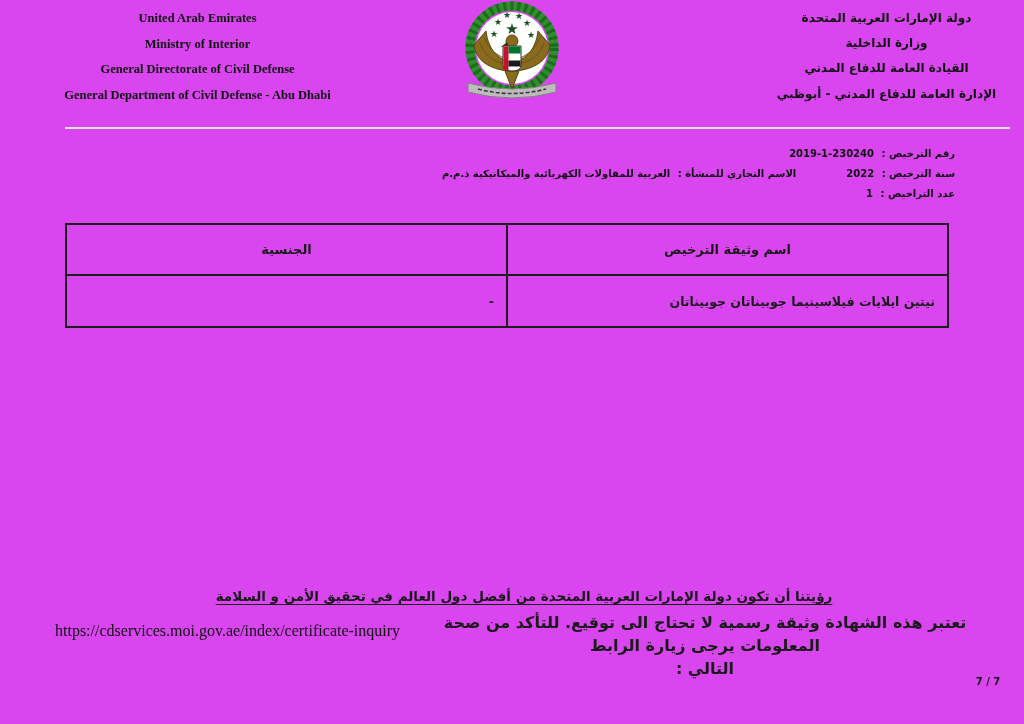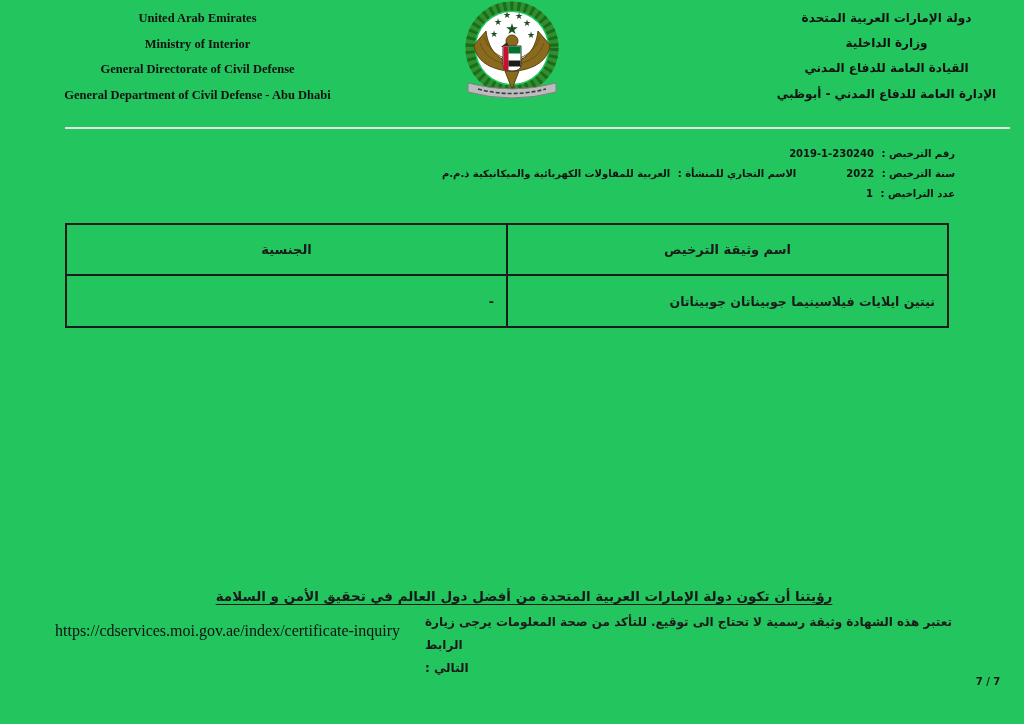--- a/index.html
+++ b/index.html
@@ -1,17 +1,17 @@
 <!DOCTYPE html>
 <html><head>
 <meta charset="utf-8">
 <style>
   html,body { margin:0; padding:0; background:#ffffff; }
   #doc {
-    position:relative; width:1024px; height:724px; background:#22c55e;
+    position:relative; width:1024px; height:724px; background:#d946ef;
     font-family:"DejaVu Sans", sans-serif; color:#1a1a1a; overflow:hidden;
   }
   
   .header-en {
     position:absolute; top:6px; left:30px; width:335px;
     text-align:center; font-family:"Liberation Serif", serif;
     font-weight:bold; font-size:12.5px; line-height:25.7px; color:#111;
   }
   .header-ar {
     position:absolute; top:6px; right:10px; width:255px;
@@ -39,21 +39,21 @@
   .lic-table th { height:25px; font-size:13px; font-weight:bold; }
   .lic-table td { height:26px; font-size:12.5px; font-weight:bold; }
   
   .vision {
     position:absolute; top:588px; left:0; width:1024px;
     direction:rtl; text-align:center; font-weight:bold; font-size:13.5px;padding-left:12px;
   }
   .vision span { text-decoration:underline; text-underline-offset:3px; }
   .footnote-ar {
     position:absolute; top:611px; right:39px; width:560px;
-    direction:rtl; text-align:left; font-weight:bold; font-size:12px; line-height:23px;
+    direction:rtl; text-align:center; font-weight:bold; font-size:16px; line-height:23px;
   }
   .inquiry-url {
     position:absolute; top:622px; left:55px;
     font-family:"Liberation Serif", serif; font-size:16px; color:#111;
   }
   .pagenum {
     position:absolute; top:676px; left:928px; width:40px; text-align:center;
     font-size:10px; font-weight:bold;margin-left:40px;
   }
 </style>

